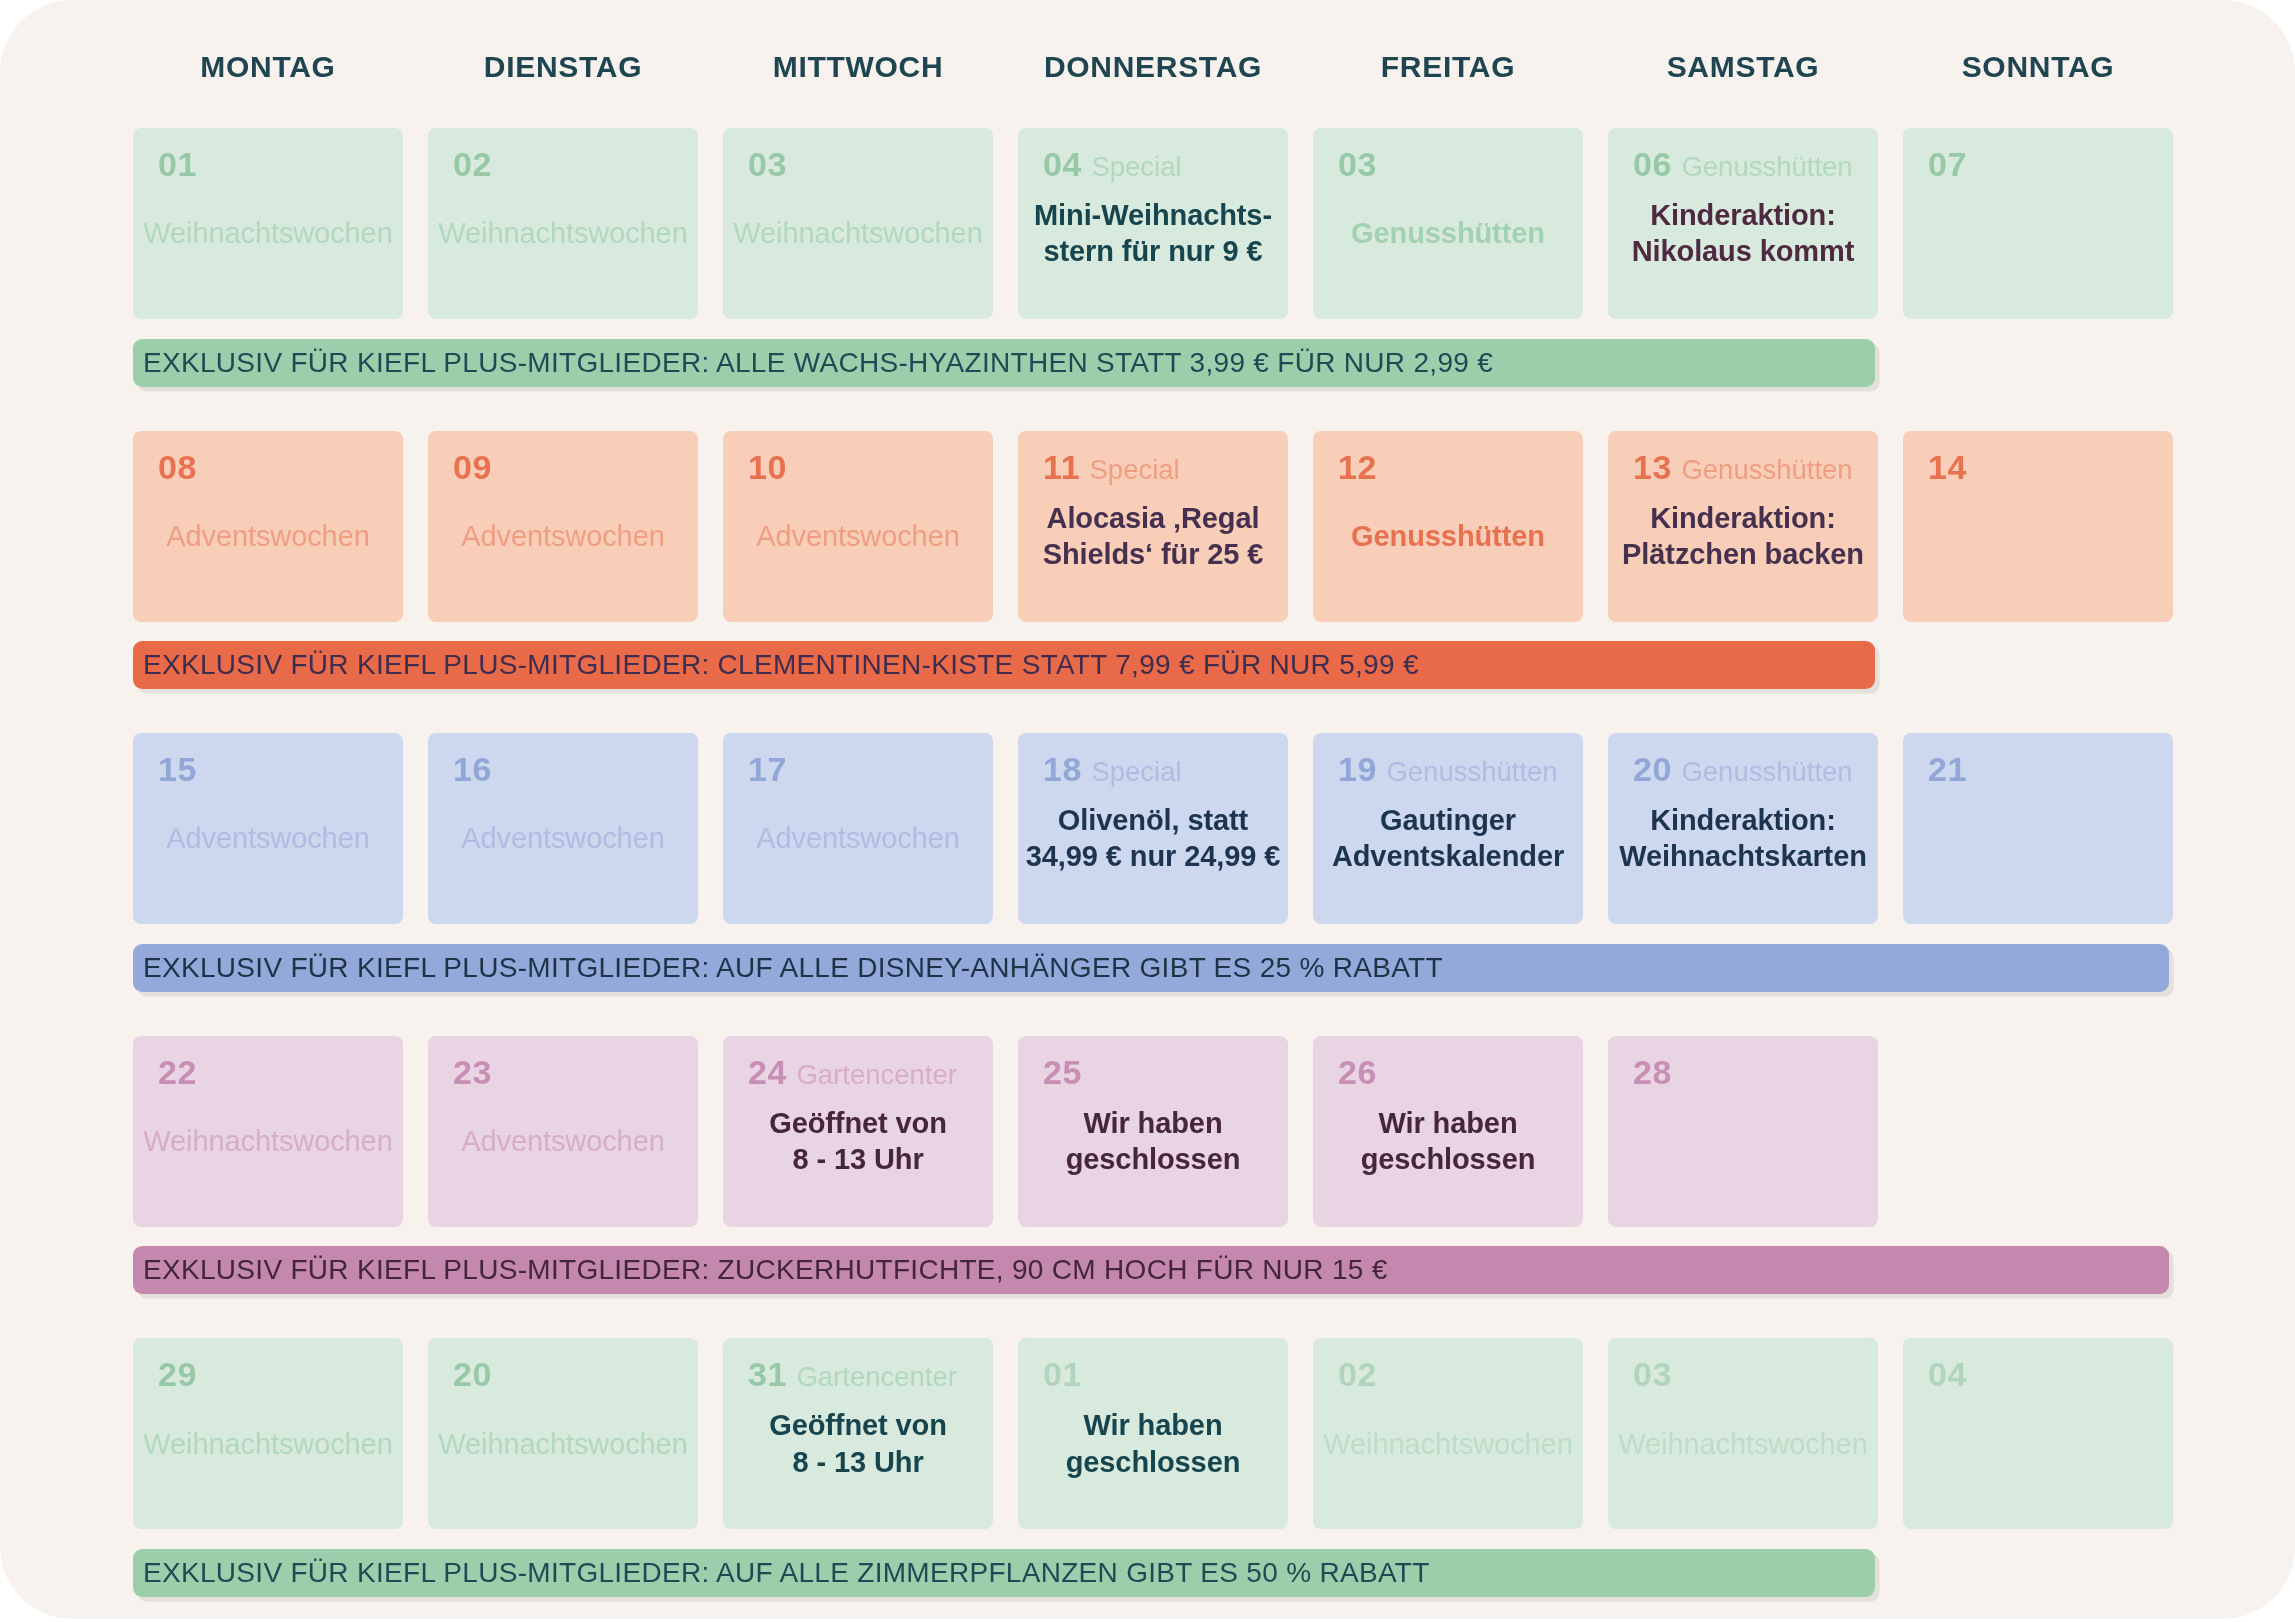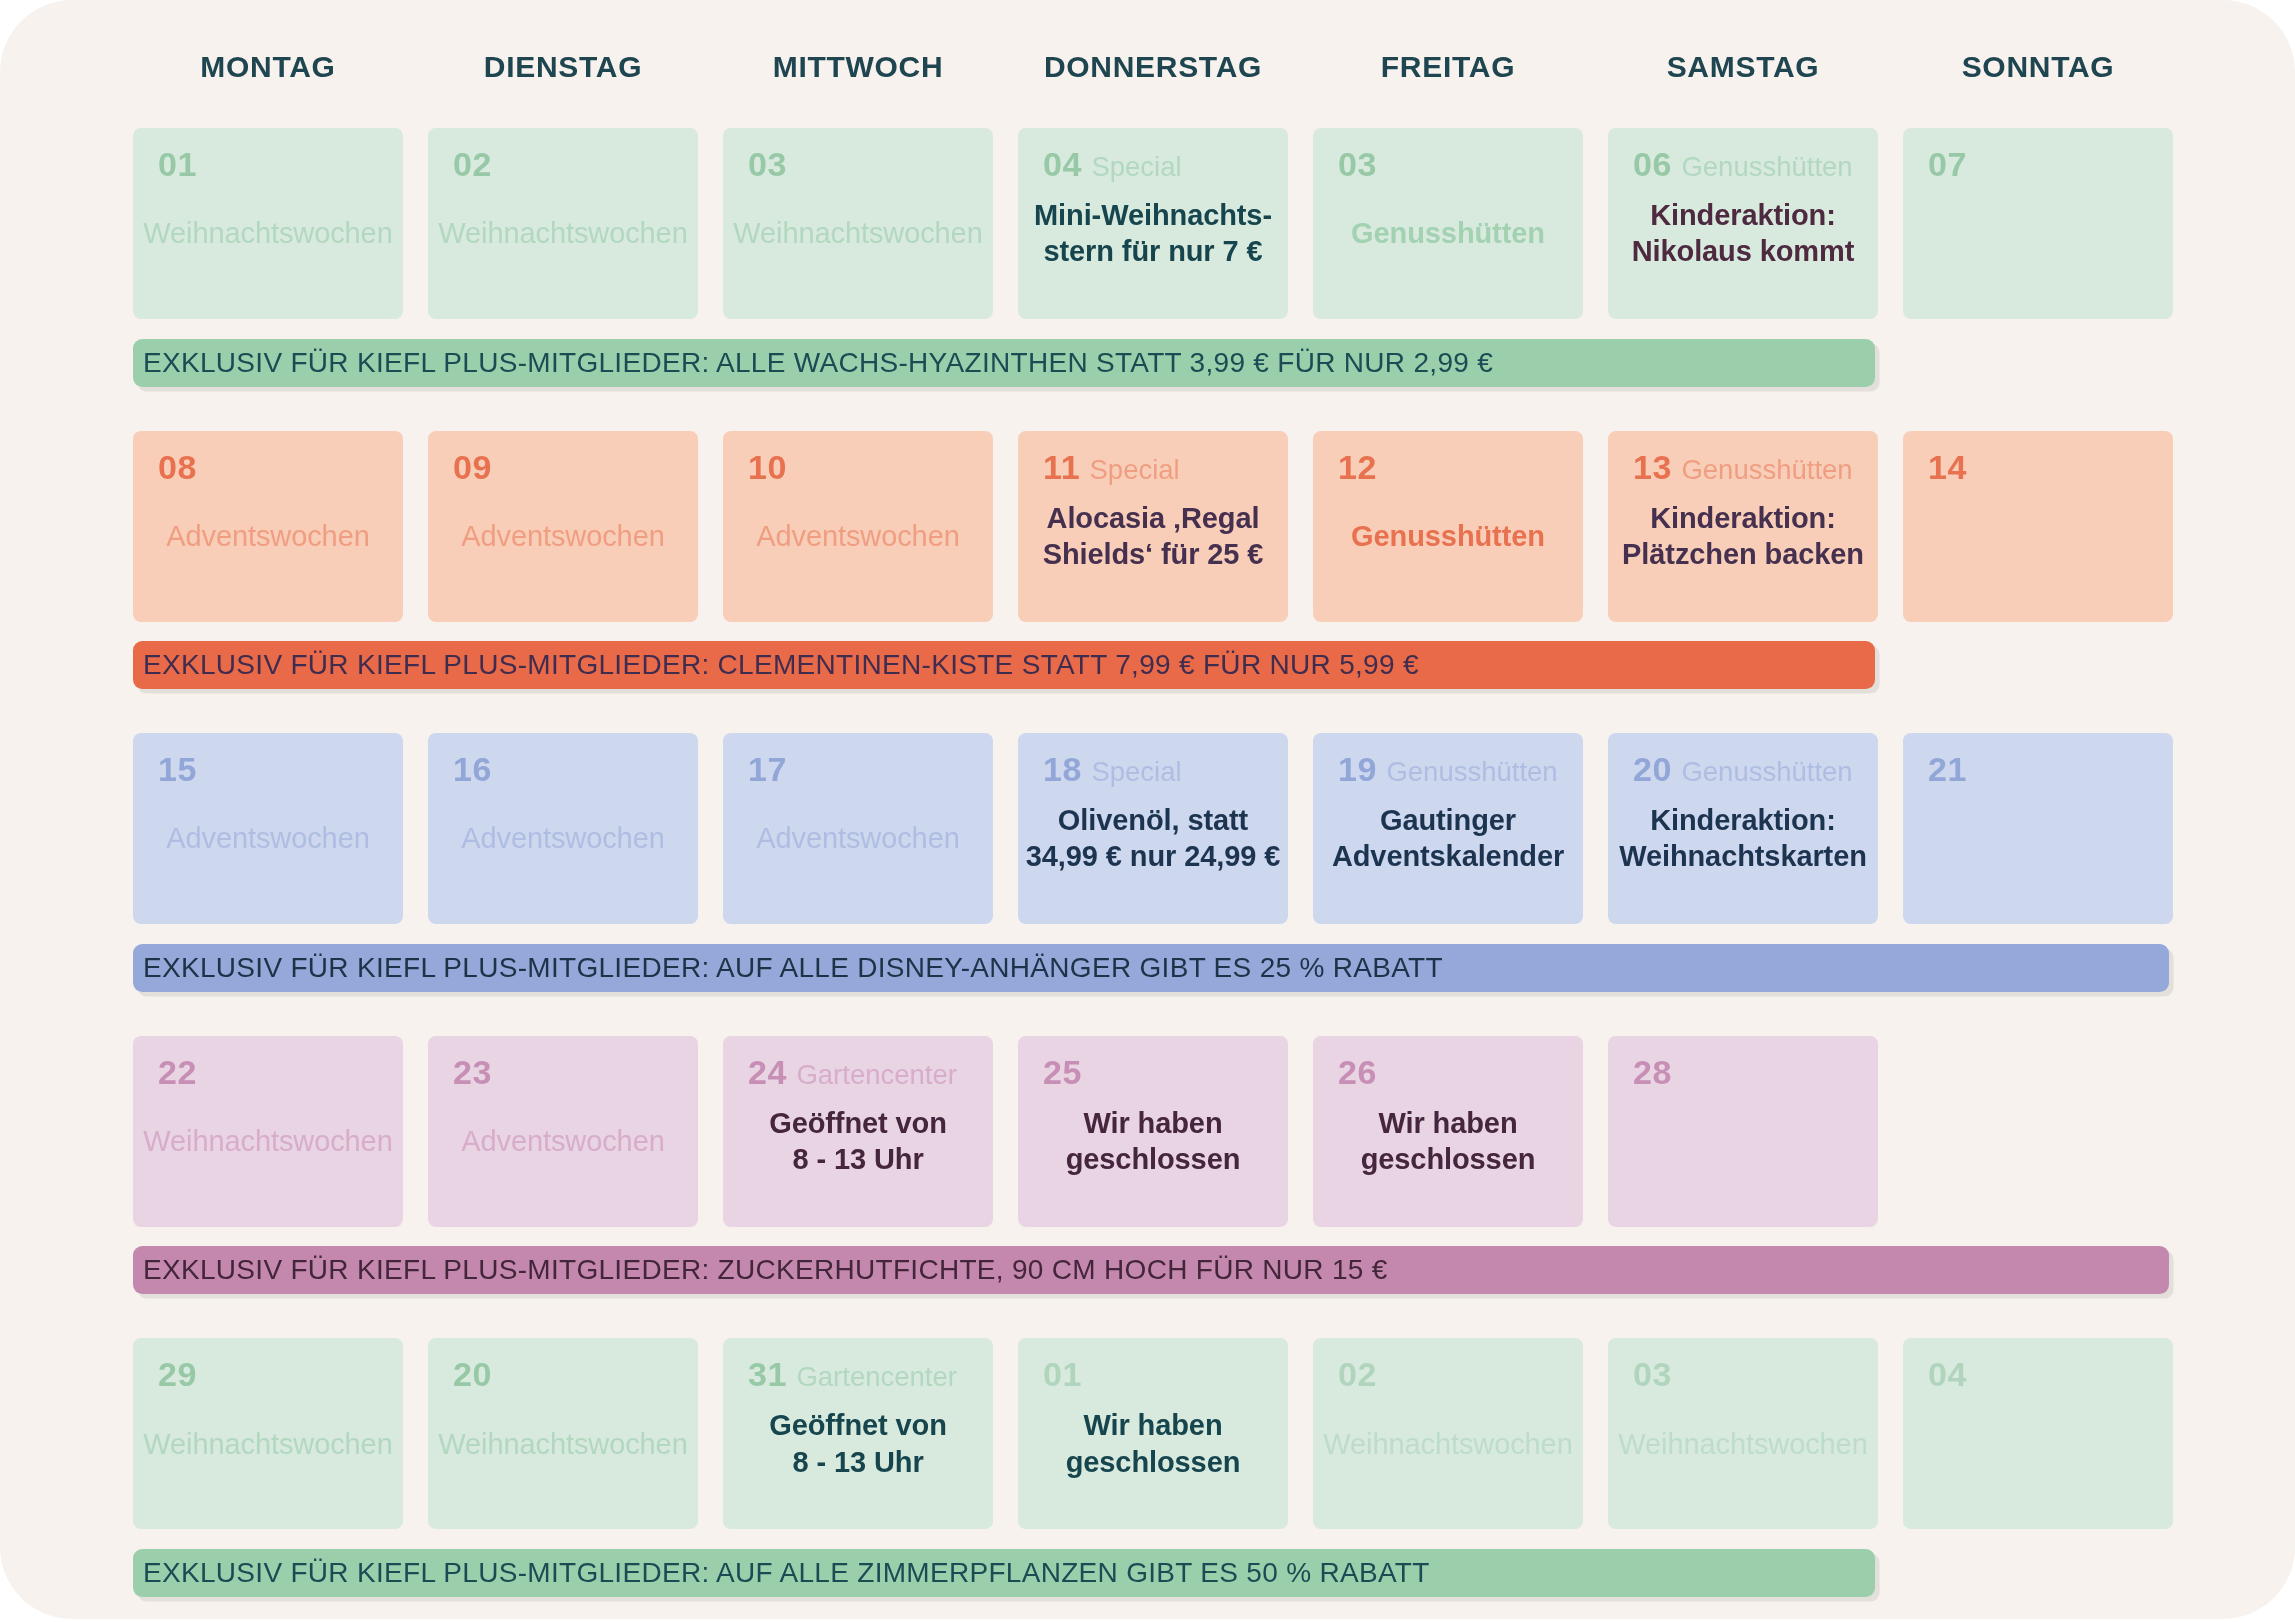--- a/index.html
+++ b/index.html
@@ -96,21 +96,21 @@
             <span class="tag"></span>
           </div>
           <div class="body muted">Weihnachtswochen</div>
         </div>
       <div class="cell">
           <div class="head">
             <span class="num">04</span>
             <span class="tag">Special</span>
           </div>
           <div class="body dark">Mini-Weihnachts-
-stern für nur 7 €</div>
+stern für nur 9 €</div>
         </div>
       <div class="cell">
           <div class="head">
             <span class="num">03</span>
             <span class="tag"></span>
           </div>
           <div class="body featured">Genusshütten</div>
         </div>
       <div class="cell">
           <div class="head">

